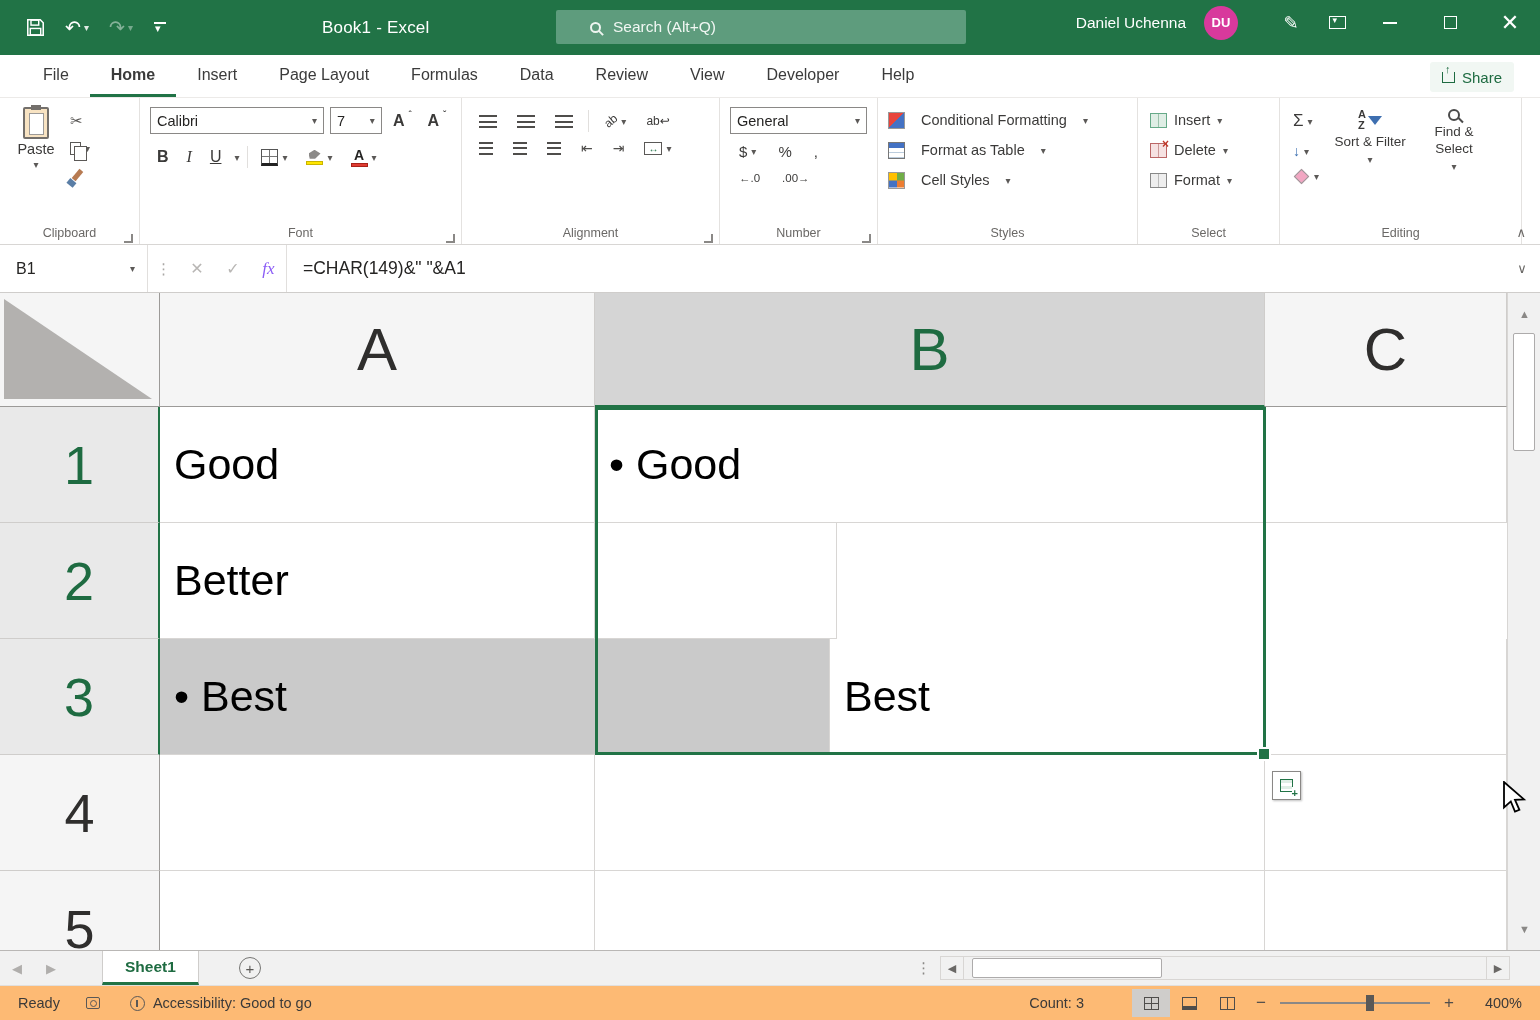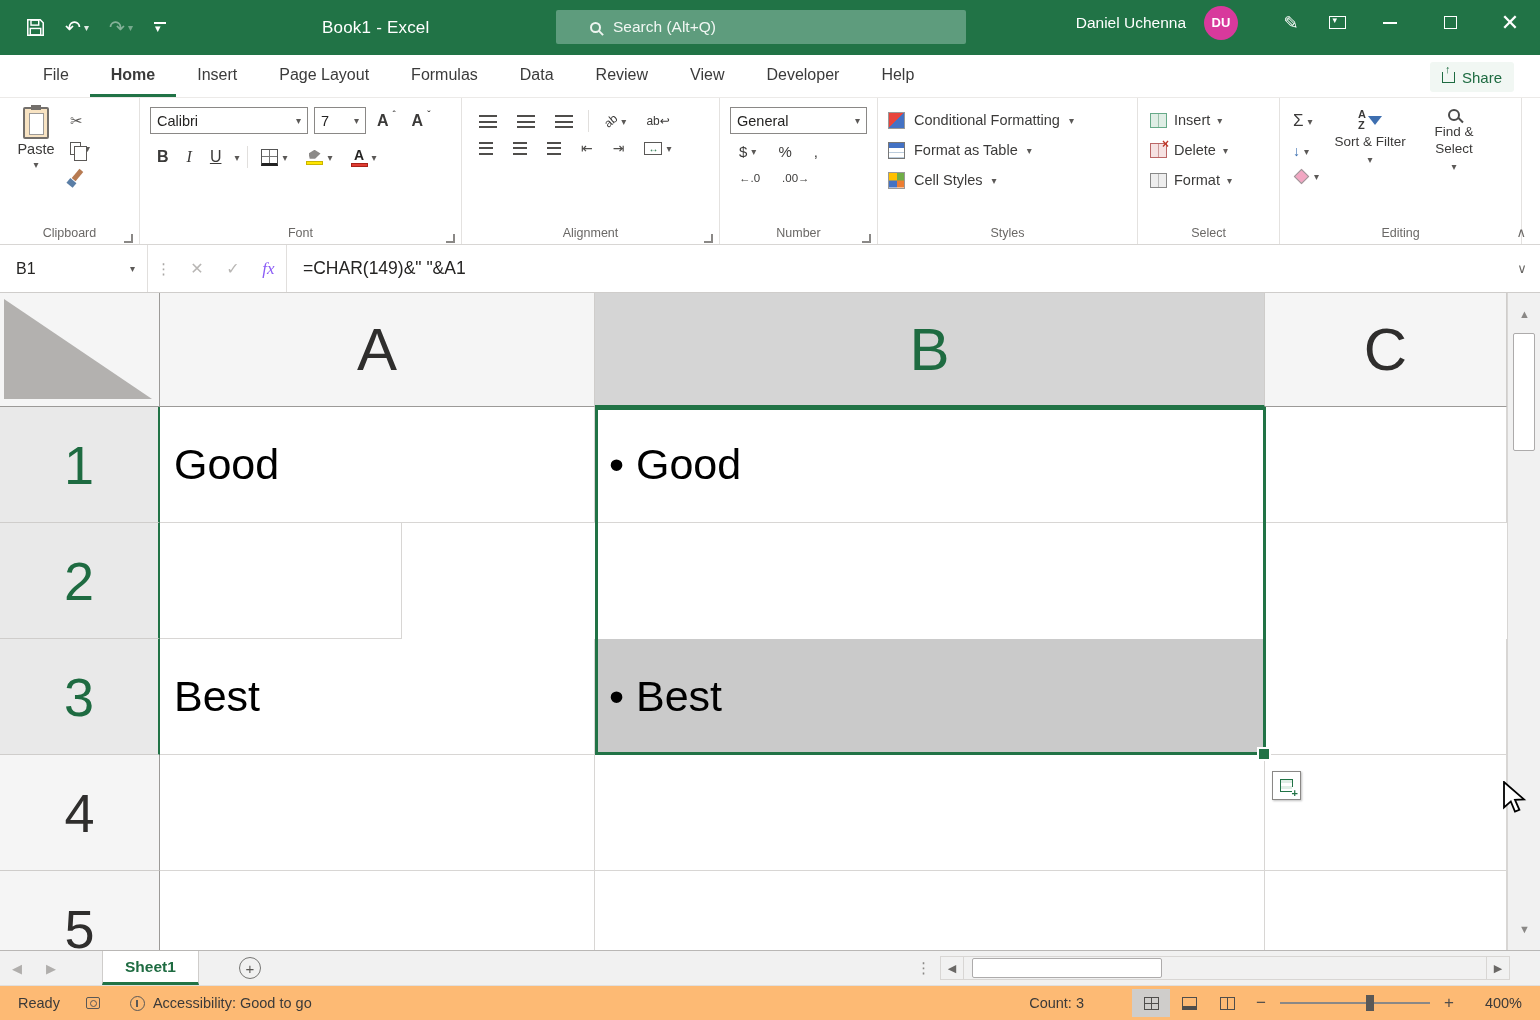--- a/index.html
+++ b/index.html
@@ -76,21 +76,21 @@
   .copy-ic::after { content:""; position:absolute; left:3px; top:3px; width:11px; height:13px; border:1.5px solid #5a5856; background:#fff; }
   .brush-ic { width:5px; height:12px; background:#b77b52; position:relative; transform:rotate(40deg); margin-left:5px; }
   .brush-ic::after { content:""; position:absolute; bottom:-7px; left:-1.5px; width:8px; height:6px; background:#5a7ea6; }
 
   
   .rg-font { width:322px; }
   .font-row1 { display:flex; align-items:center; gap:6px; padding:2px 10px; }
   .combo { border:1px solid #8a8886; background:#fff; display:flex; align-items:center;
     justify-content:space-between; padding:2px 6px; height:27px; cursor:pointer; }
   .combo .cval { font-size:14.5px; color:#252423; }
-  .fname { width:158px; }
+  .fname { width:174px; }
   .fsize { width:52px; }
   .fontbig { font-size:16px; font-weight:600; color:#3b3a39; position:relative; }
   .supmark { font-size:9px; position:relative; top:-7px; }
   .font-row2 { display:flex; align-items:center; gap:8px; padding:9px 10px 0 12px; }
   .bolder { font-weight:bold; font-size:16px; }
   .ital { font-style:italic; font-family:"Liberation Serif", serif; font-size:16px; }
   .undl { text-decoration:underline; font-size:16px; }
   .vline { width:1px; height:22px; background:#e1dfdd; }
   .grid-ic { width:17px; height:17px; border:1px solid #555;
     background:linear-gradient(#777,#777) center/100% 1px no-repeat, linear-gradient(#777,#777) center/1px 100% no-repeat;
@@ -116,21 +116,21 @@
 
   
   .rg-number { width:158px; }
   .num-combo { margin:2px 10px 0 10px;gap:43px; }
   .num-row { display:flex; align-items:center; gap:12px; padding:6px 14px 0 14px; }
   .numgl { font-size:15px; color:#3b3a39; }
   .decbtn { font-size:11.5px; color:#3b3a39; letter-spacing:0; }
 
   
   .rg-styles { width:260px; }
-  .style-row { display:flex; align-items:center; gap:9px; padding:3px 10px; cursor:pointer; height:30px; }
+  .style-row { display:flex; align-items:center; gap:16px; padding:3px 10px; cursor:pointer; height:30px; }
   .style-row .slabel { font-size:14.5px; color:#3b3a39; white-space:nowrap; }
   .cf-ic { width:17px; height:17px; border:1px solid #999;
     background:linear-gradient(135deg,#e8453c 0 50%,#4472c4 50% 100%); }
   .fat-ic { width:17px; height:17px; border:1px solid #777;
     background:linear-gradient(#4472c4 0 5px, transparent 5px),
       repeating-linear-gradient(to bottom,#fff 0 4px,#bcd 4px 5px); }
   .cs-ic { width:17px; height:17px; border:1px solid #999;
     background:linear-gradient(90deg,#ffc000 0 50%,#70ad47 50% 100%) top/100% 50% no-repeat,
       linear-gradient(90deg,#4472c4 0 50%,#ed7d31 50% 100%) bottom/100% 50% no-repeat; }
 
@@ -580,32 +580,35 @@
     <div class="cell cB">
         <span>• Good</span>
       </div>
     <div class="cell cC"></div>
   </div>
 
   <div class="rowband" style="top:230px;">
     <div class="rowhdr selrow">
         <span>2</span>
       </div>
+    <div class="cell cA">
+        <span>Better</span>
+      </div>
     <div class="cell cC"></div>
   </div>
 
   <div class="rowband" style="top:346px;">
     <div class="rowhdr selrow">
         <span>3</span>
       </div>
+    <div class="cell cB grayfill">
+        <span>• Best</span>
+      </div>
     <div class="cell cA">
         <span>Best</span>
-      </div>
-    <div class="cell cB grayfill">
-        <span>• Best</span>
       </div>
     <div class="cell cC"></div>
   </div>
 
   <div class="rowband" style="top:462px;">
     <div class="rowhdr">
         <span>4</span>
       </div>
     <div class="cell cA">
         <span></span>

